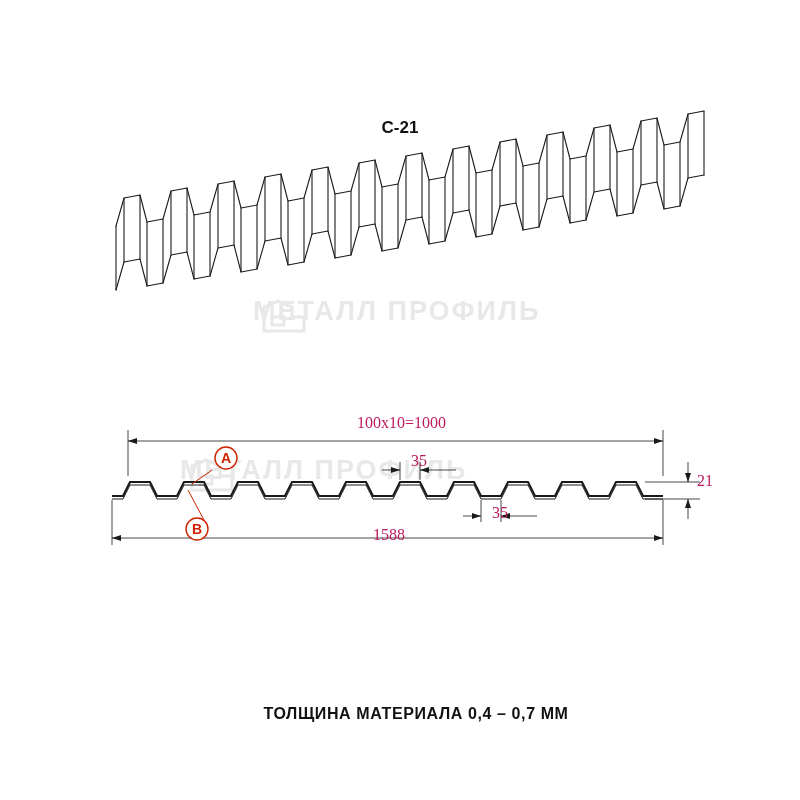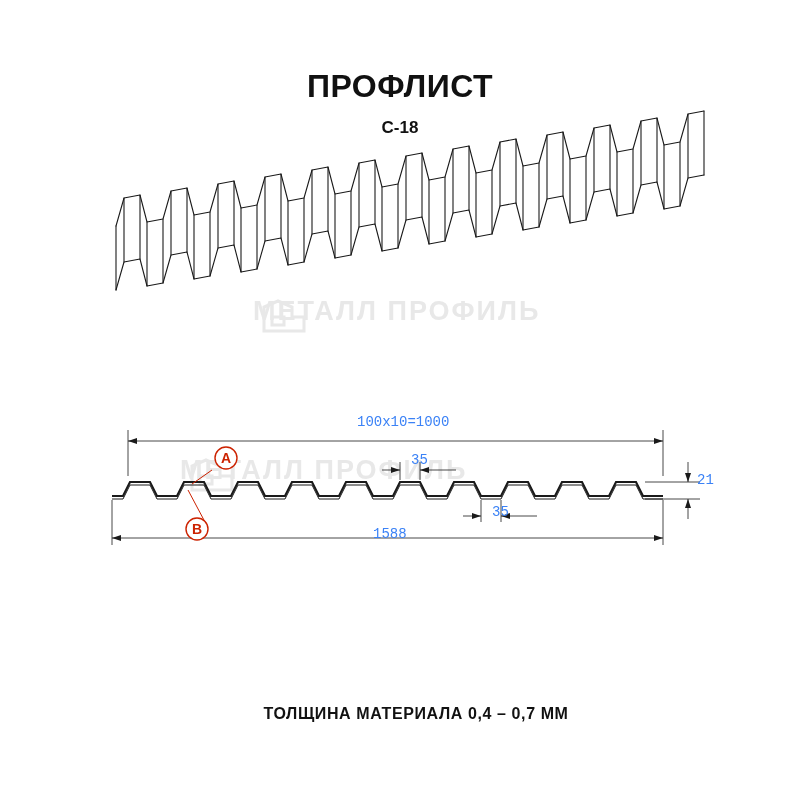--- a/index.html
+++ b/index.html
@@ -78,38 +78,37 @@
     font-size: 27px;
     letter-spacing: 2px;
   }
   .wm-logo {
     position: absolute;
     pointer-events: none;
     user-select: none;
   }
   .dim-label {
     position: absolute;
-    font-size: 14px;
-    color: #3b82f6;
-    font-family: Liberation Mono, monospace;
+    font-size: 16px;
+    color: #be185d;
+    font-family: Liberation Serif, serif;
   }
   .callout-letter {
     font-size: 14px;
     font-weight: bold;
     fill: #cc2200;
     font-family: "Liberation Sans", sans-serif;
   }
 </style>
 </head>
 <body>
 
 <div class="page">
 
-  <div class="title">ПРОФЛИСТ</div>
-  <div class="subtitle">С-18</div>
+  <div class="subtitle">С-21</div>
 
   <svg class="iso" width="800" height="360" viewBox="0 0 800 360">
     <g fill="none" stroke="#1a1a1a" stroke-width="1.1" stroke-linejoin="round" stroke-linecap="round">
 
       <path d="M116,226
                L124,198 L140,195 L147,222
                L163,219 L171,191 L187,188 L194,215
                L210,212 L218,184 L234,181 L241,208
                L257,205 L265,177 L281,174 L288,201
                L304,198 L312,170 L328,167 L335,194

